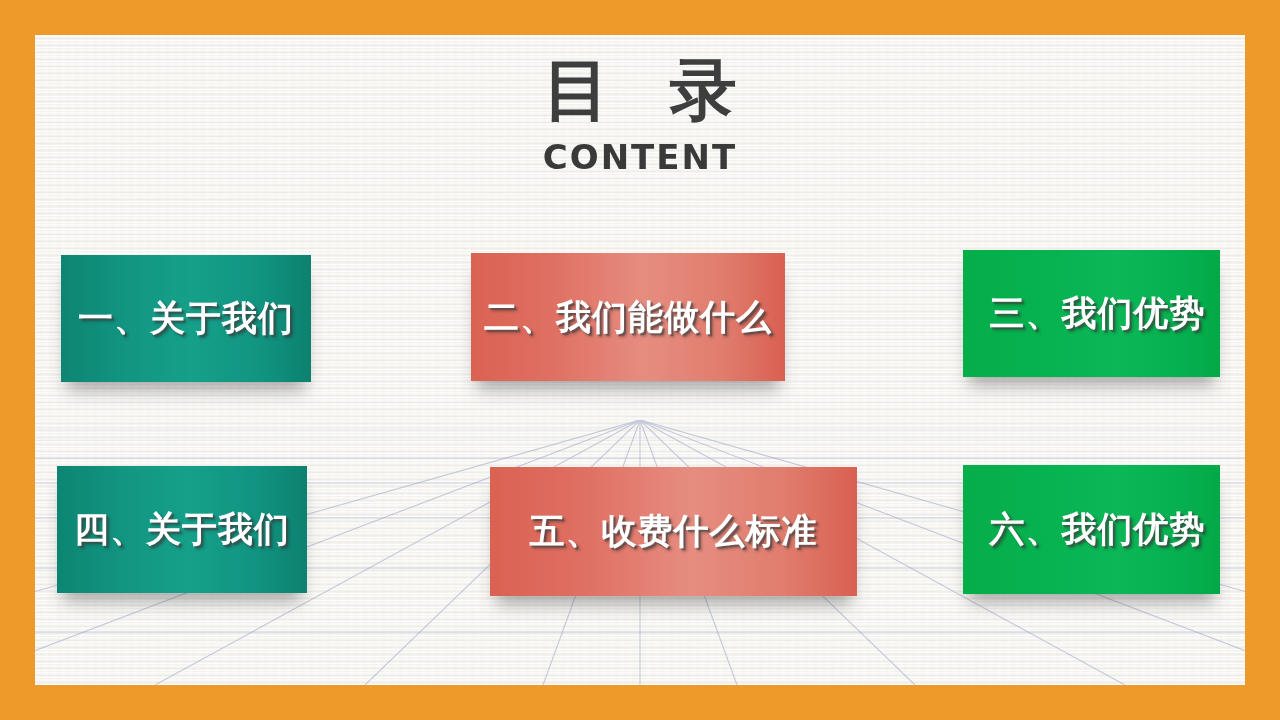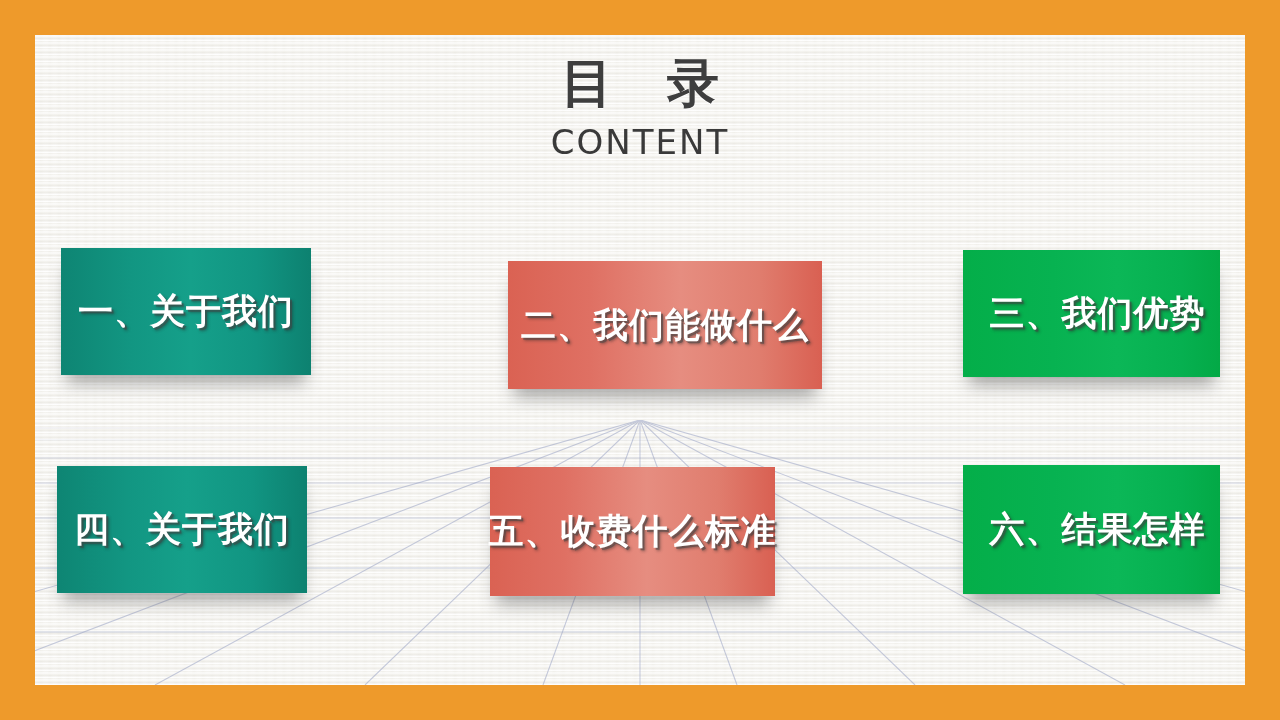--- a/index.html
+++ b/index.html
@@ -55,33 +55,33 @@
 
   
   #heading {
     position: absolute;
     left: 0;
     top: 22px;
     width: 1210px;
     text-align: center;
   }
   #title-cn {
-    font-size: 52px;
+    font-size: 67px;
     font-weight: 700;
     color: #3E3E3E;
     letter-spacing: 18px;
     line-height: 1.0;
     text-indent: 18px;
     margin: 0;
     text-shadow: 0 1px 0 rgba(255,255,255,0.8);
   }
   #title-en {
     margin: 16px 0 0 0;
     font-size: 34px;
-    font-weight: 400;
+    font-weight: 700;
     color: #3A3A3A;
     letter-spacing: 2px;
     line-height: 1.0;
   }
 
   
   .item-box {
     position: absolute;
     display: flex;
     align-items: center;
@@ -111,26 +111,26 @@
       #DA6253 0%, #DF7063 26%, #E68D80 55%, #E07D6E 80%, #D96052 100%);
   }
   
   .theme-green {
     background-image: linear-gradient(90deg,
       #04AE49 0%, #07B251 35%, #0BB757 60%, #06B050 85%, #03A946 100%);
     padding-left: 12px;
   }
 
   
-  #box-1 { left: 26px;  top: 213px; width: 250px; height: 127px; }
-  #box-2 { left: 473px; top: 218px; width: 314px; height: 128px; margin-top: 8px; }
+  #box-1 { left: 26px;  top: 220px; width: 250px; height: 127px; }
+  #box-2 { left: 436px; top: 218px; width: 314px; height: 128px; }
   #box-3 { left: 928px; top: 215px; width: 257px; height: 127px; }
   
   #box-4 { left: 22px;  top: 431px; width: 250px; height: 127px; }
-  #box-5 { left: 455px; top: 432px; width: 285px; height: 129px; }
+  #box-5 { left: 455px; top: 432px; width: 367px; height: 129px; }
   #box-6 { left: 928px; top: 430px; width: 257px; height: 129px; }
 
   #box-2 .item-label, #box-5 .item-label { font-size: 35px; }
 </style>
 </head>
 <body>
 
 <div id="slide">
 
   <div id="canvas">
@@ -183,17 +183,17 @@
 
     <div id="box-4" class="item-box theme-teal">
       <span class="item-label">四、关于我们</span>
     </div>
 
     <div id="box-5" class="item-box theme-coral">
       <span class="item-label">五、收费什么标准</span>
     </div>
 
     <div id="box-6" class="item-box theme-green">
-      <span class="item-label">六、结果怎样</span>
+      <span class="item-label">六、我们优势</span>
     </div>
 
   </div>
 </div>
 
 </body></html>

